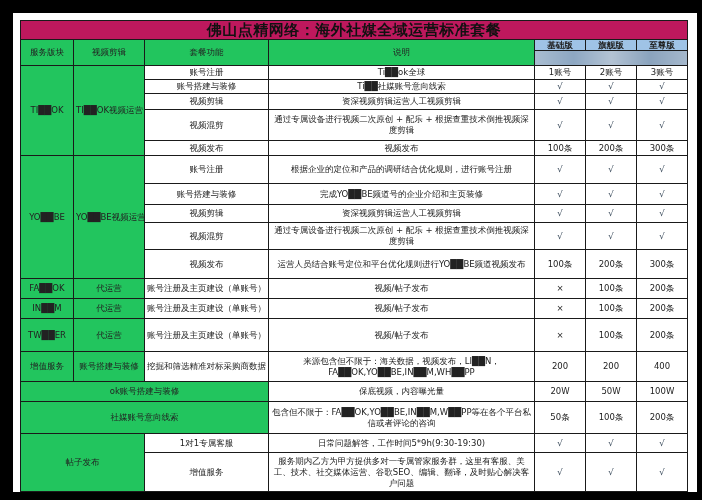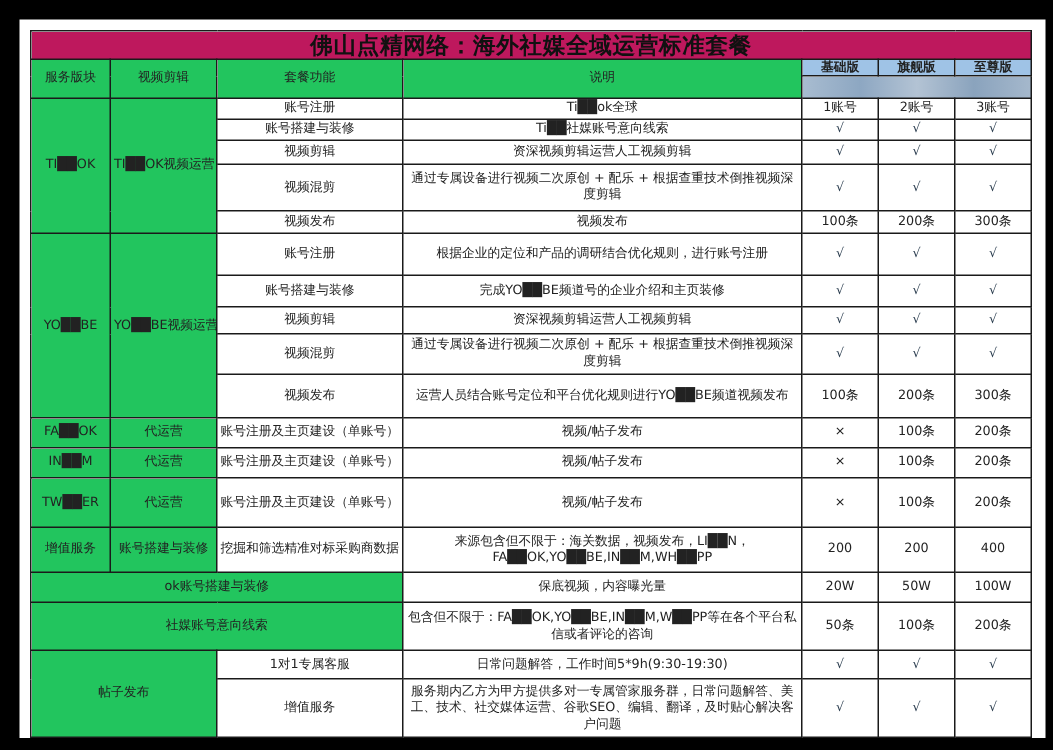--- a/index.html
+++ b/index.html
@@ -180,19 +180,19 @@
   <tr style="height:19px">
     <td colspan="2" rowspan="2" class="blue">帖子发布</td>
     <td>1对1专属客服</td>
     <td>日常问题解答，工作时间5*9h(9:30-19:30)</td>
     <td class="check">√</td>
     <td class="check">√</td>
     <td class="check">√</td>
   </tr>
   <tr style="height:39px">
     <td>增值服务</td>
-    <td>服务期内乙方为甲方提供多对一专属管家服务群，日常问题解答、美工、技术、社交媒体运营、谷歌SEO、编辑、翻译，及时贴心解决客户问题</td>
+    <td>服务期内乙方为甲方提供多对一专属管家服务群，这里有客服、美工、技术、社交媒体运营、谷歌SEO、编辑、翻译，及时贴心解决客户问题</td>
     <td class="check">√</td>
     <td class="check">√</td>
     <td class="check">√</td>
   </tr>
 </tbody>
   </table>
 
 </body></html>

